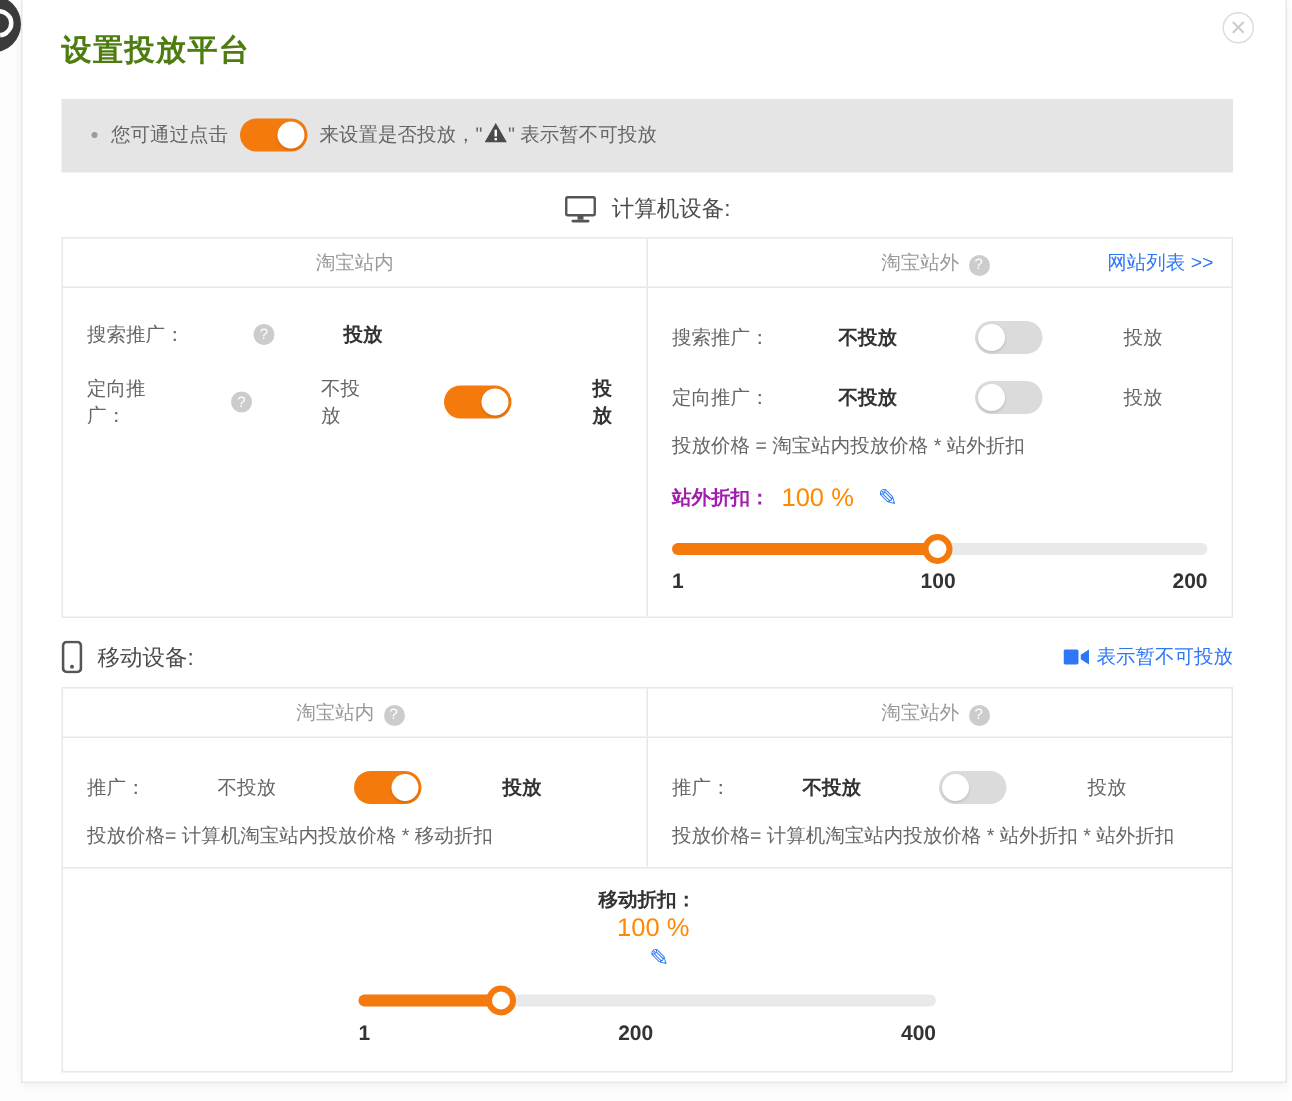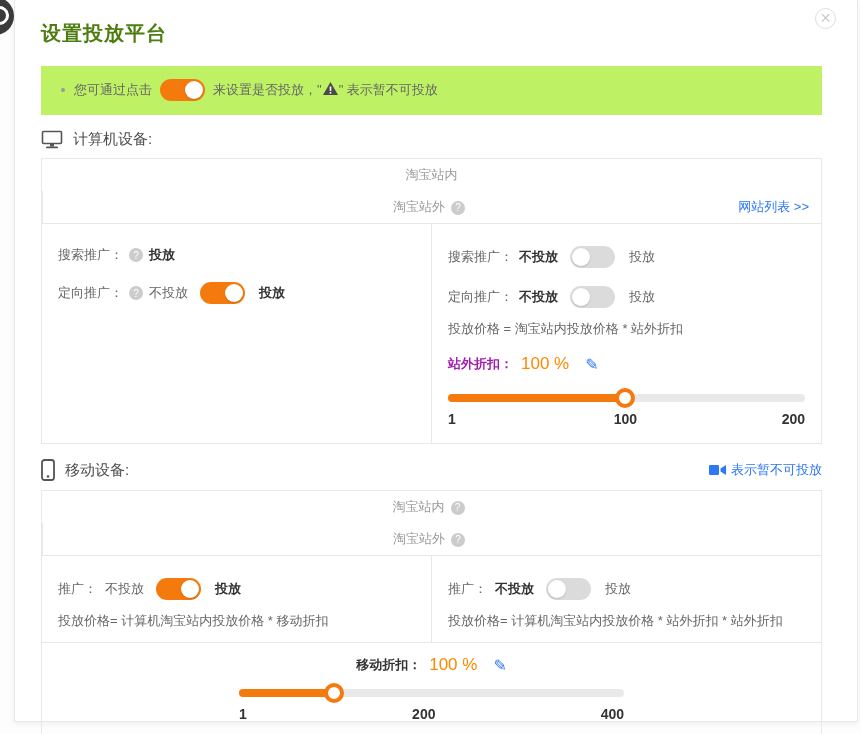--- a/index.html
+++ b/index.html
@@ -8,52 +8,52 @@
 
   .badge { position:absolute; left:-24px; top:-3px; width:38px; height:38px; background:#3b3b3b; border-radius:50%; z-index:0; }
   .badge::after { content:""; position:absolute; right:5px; top:9px; width:13px; height:13px; border:3px solid #fff; border-radius:50%; border-left-color:transparent; border-bottom-color:transparent; transform:rotate(40deg); }
 
   .dialog { position:absolute; left:14px; top:0; width:844px; height:722px; background:#fff; border:1px solid #e8e8e8; border-top:none; z-index:1; padding:0 35px 0 26px; box-shadow:0 2px 6px rgba(0,0,0,.05); }
 
   .close { position:absolute; top:8px; right:21px; width:21px; height:21px; border:1px solid #ddd; border-radius:50%; color:#ccc; font-size:14px; line-height:19px; text-align:center; cursor:pointer; }
 
   h1.title { margin-top:20px; font-size:20px; font-weight:bold; color:#4d7c0f; letter-spacing:1px; }
 
-  .notice { margin-top:19px; background:#bef264; padding:9px 16px 11px; font-size:13px; color:#666; }
+  .notice { margin-top:19px; background:#e5e5e5; padding:9px 16px 11px; font-size:13px; color:#666; }
   .n-line { display:flex; align-items:center; min-height:29px; }
   .dot { width:4px; height:4px; border-radius:50%; background:#9a9a9a; margin:0 9px 0 4px; flex:none; }
   .n-line a { color:#2e77f6; text-decoration:none; cursor:pointer; }
   .warn { display:inline-block; margin:0 1px; }
 
   
   .switch { position:relative; display:inline-block; width:45px; height:22px; border-radius:11px; vertical-align:middle; cursor:pointer; flex:none; }
   .switch.on  { background:#f57a0d; }
   .switch.off { background:#dbdbdb; }
   .switch .knob { position:absolute; top:2px; width:18px; height:18px; background:#fff; border-radius:50%; box-shadow:0 1px 2px rgba(0,0,0,.15); }
   .switch.on  .knob { right:2px; }
   .switch.off .knob { left:2px; }
   .notice .switch { margin:0 8px; }
 
-  .sec-head { display:flex; align-items:center; margin:15px 0 9px 0; font-size:15px; color:#4d4d4d; }
+  .sec-head { display:flex; align-items:center; margin:15px 0 9px 0; font-size:15px; color:#4d4d4d;justify-content:center; }
   .sec-head .sicon { margin-right:10px; display:flex; }
   .sec-head .spacer { flex:1; }
   .tips-link { display:flex; align-items:center; font-size:13px; color:#2e77f6; text-decoration:none; cursor:pointer; }
   .tips-link svg { margin-right:5px; }
 
   .tbl { border:1px solid #e8e8e8; font-size:13px; }
-  .tbl-head { display:flex; border-bottom:1px solid #e8e8e8;flex-direction:column; }
+  .tbl-head { display:flex; border-bottom:1px solid #e8e8e8; }
   .th { flex:1; position:relative; text-align:center; color:#999; padding:7px 0; }
   .th + .th { border-left:1px solid #e8e8e8; }
   .site-list { position:absolute; right:12px; top:7px; color:#2e77f6; text-decoration:none; cursor:pointer; }
   .tbl-body { display:flex; }
   .td { flex:1; padding:4px 16px 12px; }
   .td + .td { border-left:1px solid #e8e8e8; }
   .comp-body .td { min-height:194px; }
 
-  .row { display:flex; align-items:center; margin-top:18px; }
+  .row { display:flex; align-items:center; margin-top:18px;gap:40px; }
   .row .lbl { color:#666; }
   .state-on-active, .state-off-active { font-weight:bold; color:#333; }
   .state-plain { color:#666; }
   .row .switch { margin:0 12px; }
   .row .state-after { margin-left:2px; }
 
   .help { display:inline-flex; align-items:center; justify-content:center; width:14px; height:14px; border-radius:50%; background:#ccc; color:#fff; font-size:10px; margin:0 6px; flex:none; cursor:pointer; }
 
   .formula { color:#666; margin-top:12px; }
   .discount { display:flex; align-items:center; margin-top:16px; }
@@ -64,21 +64,21 @@
   .slider { position:relative; margin-top:20px; }
   .track { position:relative; height:8px; background:#e9e9e9; border-radius:4px; }
   .fill { position:absolute; left:0; top:0; height:8px; background:#f57a0d; border-radius:4px; }
   .sknob { position:absolute; top:50%; width:20px; height:20px; background:#fff; border:4px solid #f57a0d; border-radius:50%; transform:translate(-50%,-50%); cursor:pointer; }
   .marks { position:relative; height:20px; margin-top:9px; font-size:14px; font-weight:bold; color:#333; }
   .m-min { position:absolute; left:0; }
   .m-mid { position:absolute; transform:translateX(-50%); }
   .m-max { position:absolute; right:0; }
 
   .mob-slider-row { border-top:1px solid #e8e8e8; padding:12px 0 14px; }
-  .mob-discount { display:flex; align-items:center; justify-content:center; }
+  .mob-discount { display:flex; align-items:center; justify-content:space-between;flex-direction:column; }
   .mob-slider { width:385px; margin:0 auto; }
   .mob-slider .slider { margin-top:14px; }
 </style>
 </head>
 <body>
 
 <div class="badge"></div>
 
 <div class="dialog">
 

